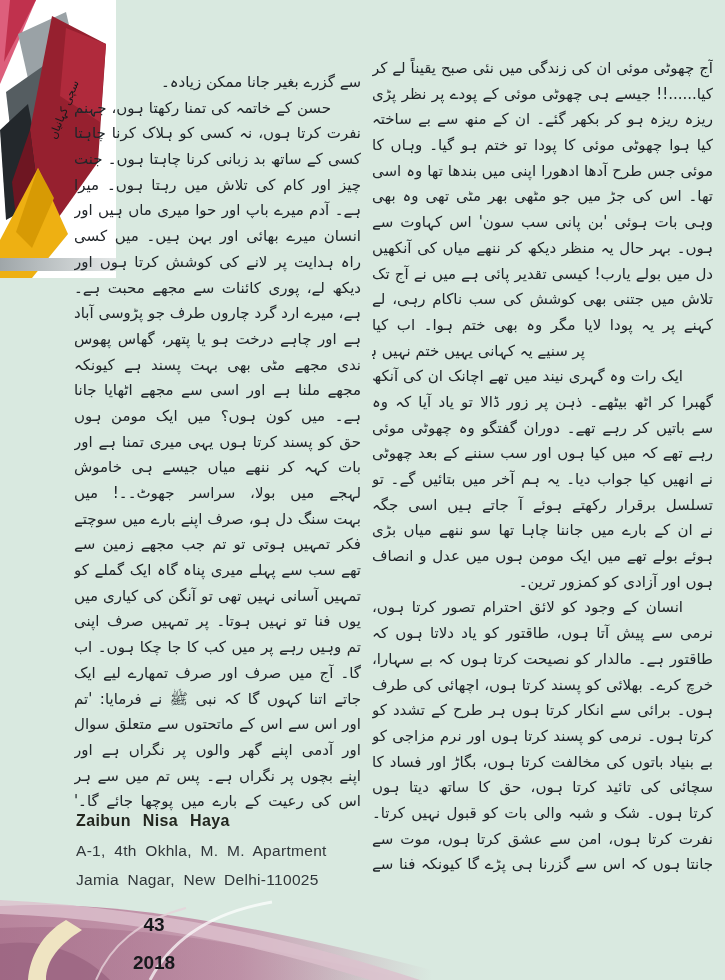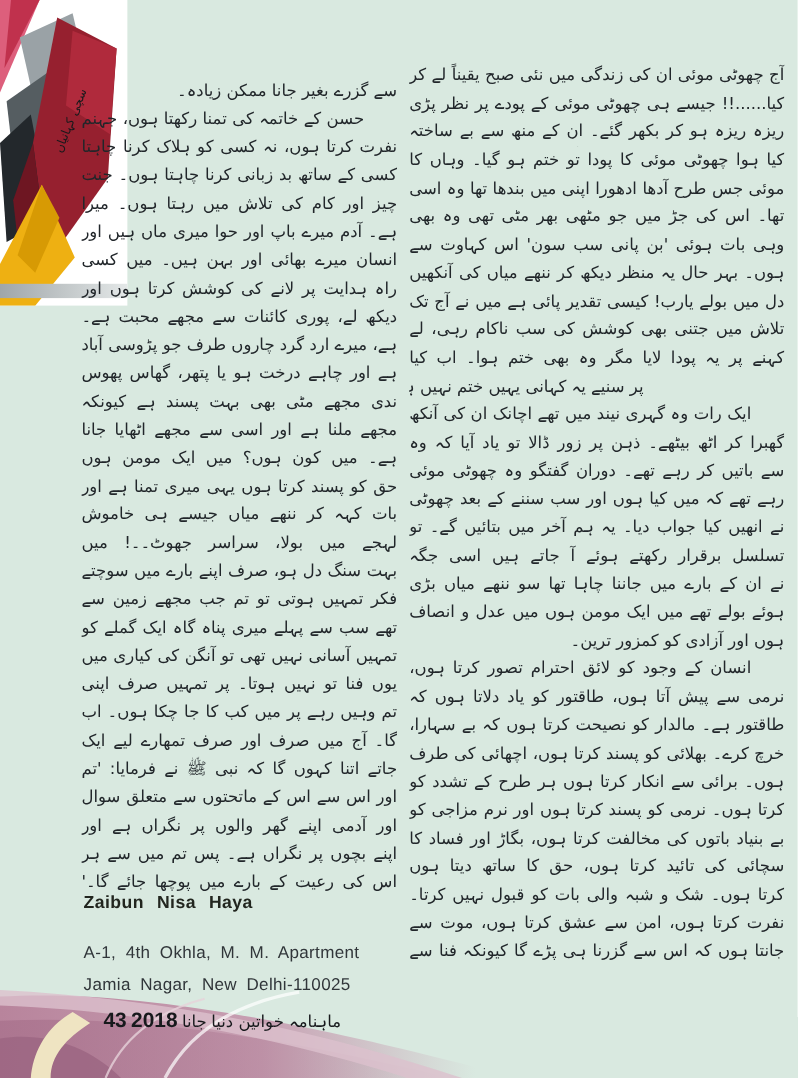--- a/index.html
+++ b/index.html
@@ -24,27 +24,27 @@
     direction:rtl; unicode-bidi:plaintext;
     text-align:right; font-size:15px; line-height:25.7px;
     height:25.7px; white-space:nowrap; color:#21262a;
   }
   .uline.fill{text-align:justify; text-align-last:justify; white-space:normal; overflow:hidden;}
   .uline.ind{padding-right:30px;}
   .uline.ind2{padding-right:128px;}
   
   .author{position:absolute; left:76px; top:812px; width:300px;
     font-family:"Liberation Sans","DejaVu Sans",sans-serif; color:#2c312e;}
-  .author .name{font-weight:700; font-size:16px; word-spacing:7px; letter-spacing:.4px; color:#22261f; margin-bottom:28px;}
+  .author .name{font-weight:700; font-size:16px; word-spacing:7px; letter-spacing:.4px; color:#22261f; margin-bottom:12px;}
   .author .addr{font-size:15.5px; word-spacing:4px; letter-spacing:.3px; margin-bottom:11px; color:#31363a;}
   
   .footer-art{position:absolute; left:0; top:898px; width:432px; height:82px;}
   .page-footer{
     position:absolute; left:94px; top:914px; height:30px;
-    display:flex; flex-direction:row; align-items:center; gap:4px;text-align:right;
+    display:flex; flex-direction:column; align-items:center; gap:16px;text-align:right;
   }
   .page-footer .num{font-family:"Liberation Sans",sans-serif; font-weight:700; font-size:19px; color:#17191c;}
   .page-footer .urd{direction:rtl; font-size:15px; color:#17191c;}
   .page-footer .mag{margin-right:2px;}
 </style>
 </head>
 <body>
 
 <div class="page">
 

